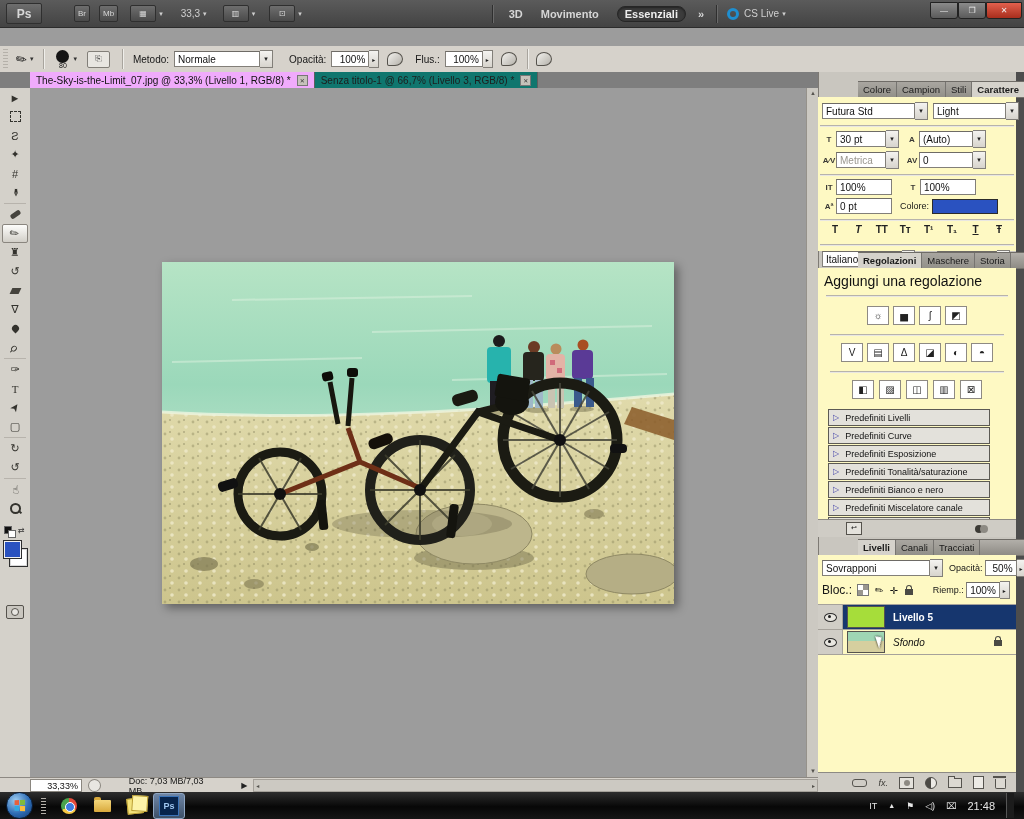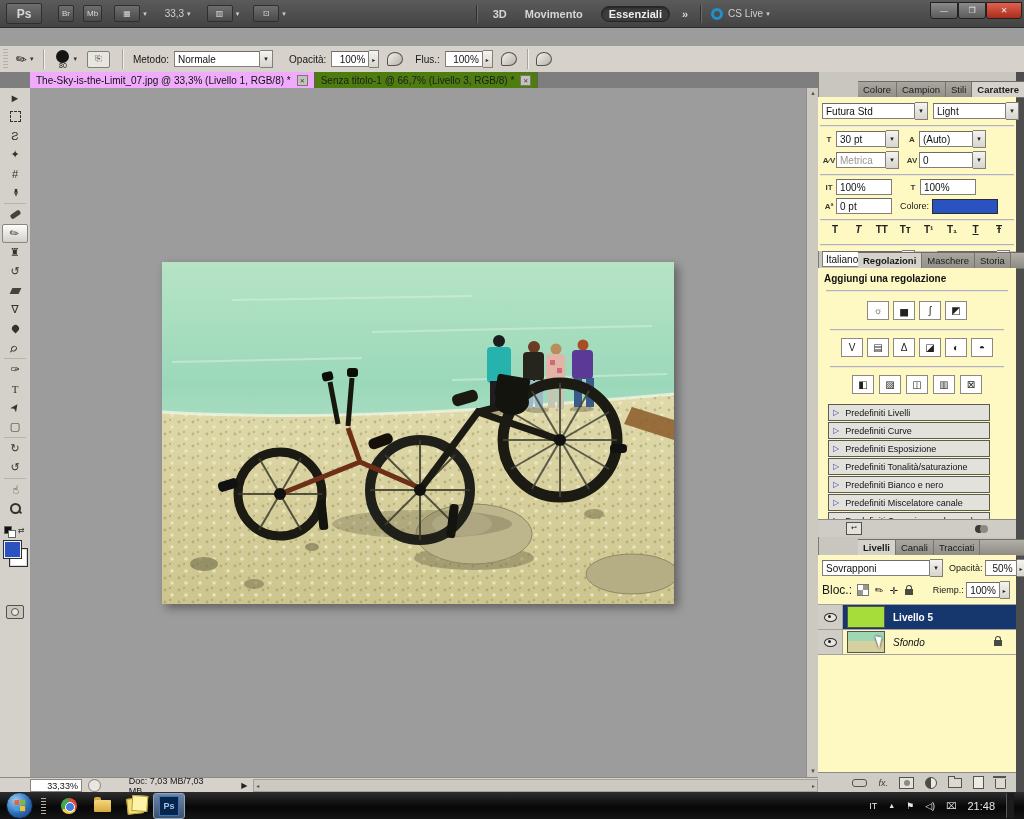--- a/index.html
+++ b/index.html
@@ -32,21 +32,21 @@
   .spin{width:9px;height:16px;background:linear-gradient(#f4f3f0,#d7d4cd);border:1px solid #827f79;border-left:none;
         display:flex;align-items:center;justify-content:center}
   .spin::after{content:"▸";font-size:6px;color:#222}
   .bpre{width:13px;height:13px;border-radius:50%;background:#151515}
   .air{width:14px;height:12px;border:1px solid #55524c;border-radius:50% 50% 50% 2px;background:linear-gradient(135deg,#f2f1ed,#b4b1aa)}
   .grip{width:5px;height:20px;background:repeating-linear-gradient(#b5b1aa 0 1px,transparent 1px 3px)}
   
   #tabbar{left:0;top:72px;width:1024px;height:16px;background:#7e7e7e}
   .dtab{height:16px;display:flex;align-items:center;padding:0 6px;font-size:10px;border-right:1px solid #5e5e5e}
   .dtab.active{background:#f0abfc;color:#111}
-  .dtab.inactive{background:#4d7c0f;color:#1d1d1d}
+  .dtab.inactive{background:#0f766e;color:#1d1d1d}
   .closex{width:9px;height:9px;margin-left:6px;border:1px solid #777;background:#c6c2bb;display:flex;align-items:center;justify-content:center}
   .closex::after{content:"✕";font-size:6px;color:#333}
   #toolheader{left:0;top:72px;width:30px;height:16px;background:#4a4a4a;color:#ddd;font-size:8px;display:flex;align-items:center;padding-left:4px}
   
   #toolbar{left:0;top:88px;width:30px;height:689px;background:#d4d1ca;border-right:1px solid #a19d96}
   .tool{height:19px;display:flex;align-items:center;justify-content:center;font-size:11px;color:#33322d}
   .tool.sel{background:linear-gradient(#fdfdfb,#d2cfc8);border:1px solid #8a867f;border-radius:2px;margin:0 2px;height:17px}
   .tsep{height:1px;background:#b7b3ac;margin:1px 4px}
   .dashedbox{width:9px;height:9px;border:1px dashed #33322d}
   .drop{width:7px;height:7px;border-radius:50% 50% 50% 0;transform:rotate(-45deg);background:#33322d}
@@ -116,21 +116,21 @@
 </style>
 </head>
 <body>
 
 <div id="app">
 
   <div id="appbar" class="abs row">
     <div class="abtn" style="margin-left:6px;width:28px;height:19px;font-size:12px;font-weight:bold">
         <span>Ps</span>
       </div>
-    <div class="abtn" style="margin-left:16px">
+    <div class="abtn" style="margin-left:32px">
         <span>Br</span>
       </div>
     <div class="abtn" style="margin-left:9px">
         <span>Mb</span>
       </div>
     <div class="row" style="margin-left:12px">
       <span class="abtn" style="width:18px">▦</span>
         <span class="ddca">▾</span>
     </div>
     <div class="row" style="margin-left:18px;font-size:10px">
@@ -479,21 +479,21 @@
     </div>
   </div>
 
   <div class="pstrip" style="top:252px">
     <span class="ptab active">Regolazioni</span>
     <span class="ptab">Maschere</span>
     <span class="ptab">Storia</span>
     <span class="pmenu">▾≡</span>
   </div>
   <div class="pbody" style="top:268px;height:269px">
-    <div style="font-size:10px;font-weight:bold;margin:5px 0 0 6px">Aggiungi una regolazione</div>
+    <div style="font-size:14px;font-weight:normal;margin:5px 0 0 6px">Aggiungi una regolazione</div>
     <div class="etch" style="margin:6px 8px 0"></div>
     <div class="row" style="justify-content:center;gap:4px;margin-top:10px">
       <span class="atile">☼</span>
       <span class="atile">▅</span>
       <span class="atile">ʃ</span>
       <span class="atile">◩</span>
     </div>
     <div class="etch" style="margin:9px 12px 0"></div>
     <div class="row" style="justify-content:center;gap:4px;margin-top:8px">
       <span class="atile">V</span>

